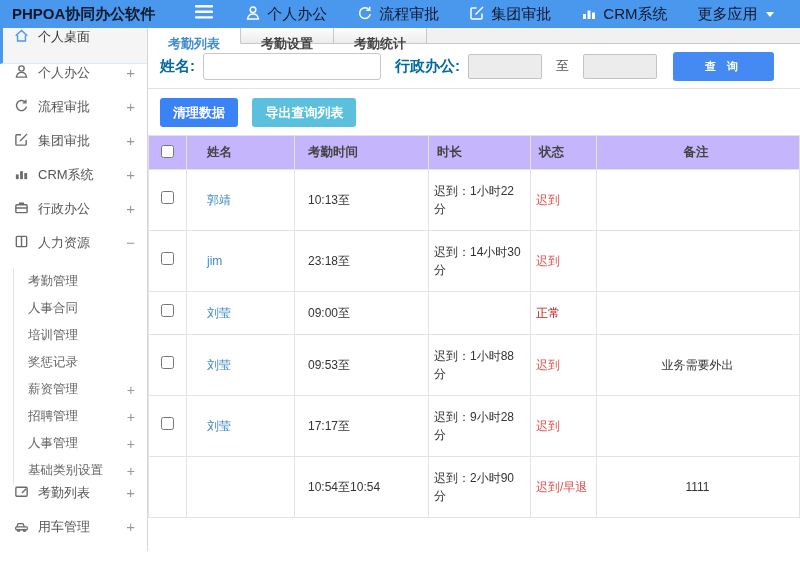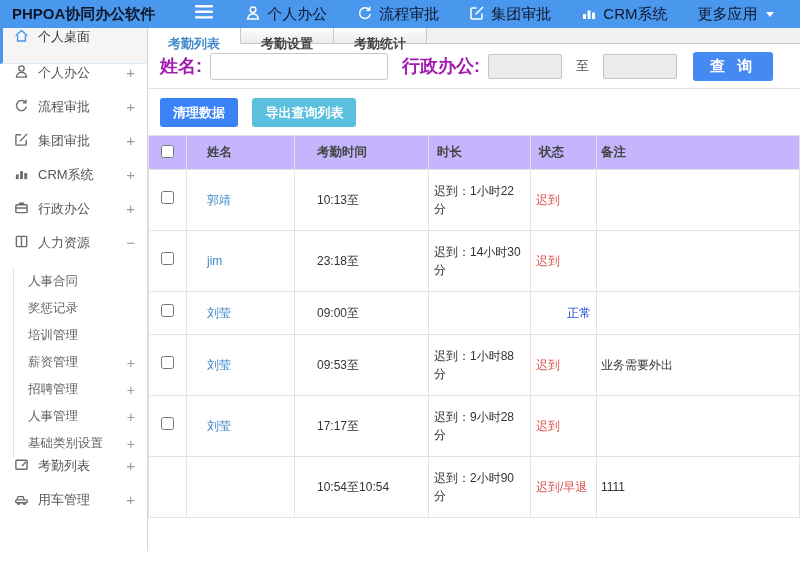--- a/index.html
+++ b/index.html
@@ -31,44 +31,44 @@
 
   
   .tabbar { height:16px; background:#f1f1f1; border-bottom:1px solid #c8c8c8; display:flex; }
   .tab { padding:0 20px; line-height:32px; font-size:13px; font-weight:bold; color:#444; background:linear-gradient(#fdfdfd,#ececec); border-right:1px solid #c8c8c8; cursor:pointer; }
   .tab.first { border-left:none; }
   .tab.active { background:#fff; color:#428bca; border-bottom:1px solid #fff; margin-bottom:-1px; }
   .tab.inactive + .tab.inactive { border-left:none; }
 
   
   .filter-row { height:45px; display:flex; align-items:center; padding:0 12px; background:#fff; border-bottom:1px solid #e2e2e2; }
-  .f-label { font-size:18px; font-weight:bold; color:#a21caf; white-space:nowrap;text-align:right; }
+  .f-label { font-size:15px; font-weight:bold; color:#0369a1; white-space:nowrap;text-align:right; }
   .name-input { width:178px; height:27px; border:1px solid #c8c8c8; border-radius:3px; margin:0 14px 0 8px; padding:0 6px; font-size:13px; }
   .date-input { width:74px; height:25px; border:1px solid #c3c3c3; border-radius:2px; background:#ececec; margin-left:8px; padding:0 4px; font-size:12px; }
   .to-label { font-size:13px; color:#555; margin:0 6px 0 14px; }
-  .query-btn { margin-left:16px; height:29px; padding:0 17px; background:#4589f2; color:#fff; border:none; border-radius:3px; font-size:15px; font-weight:bold; letter-spacing:4px; cursor:pointer; font-family:inherit; }
+  .query-btn { margin-left:16px; height:29px; padding:0 32px; background:#4589f2; color:#fff; border:none; border-radius:3px; font-size:11px; font-weight:bold; letter-spacing:4px; cursor:pointer; font-family:inherit; }
 
   
   .actions { padding:9px 12px 8px; background:#fff; }
   .btn { height:29px; padding:0 13px; border:none; border-radius:3px; color:#fff; font-size:13px; font-weight:bold; cursor:pointer; font-family:inherit; }
   .btn-danger { background:#3b82f6; }
   .btn-info { background:#5bc0de; margin-left:10px; }
 
   
   table { width:100%; border-collapse:collapse; table-layout:fixed; font-size:12px; }
   th, td { border:1px solid #e3e3e3; text-align:left; vertical-align:middle; }
   th { background:#c4b5fd; color:#444; font-weight:bold; padding:8px 8px; font-size:12.5px; }
   td { padding:12px 5px; color:#333; line-height:1.5; }
   td.c-check, th.c-check { text-align:center; padding-left:0; padding-right:0; }
   td.c-name, th.c-name { padding-left:20px; }
-  th.c-time, td.c-time { padding-left:22px; }
-  td.c-note, th.c-note { padding-left:4px; }
+  th.c-time, td.c-time { padding-left:13px; }
+  td.c-note, th.c-note { padding-left:4px;text-align:center; }
   a.name-link { color:#428bca; text-decoration:none; cursor:pointer; }
   .status-red { color:#d9534f; }
-  .status-normal { color:#1d4ed8;text-align:right; }
+  .status-normal { color:#b91c1c; }
   input[type="checkbox"] { width:13px; height:13px; }
 </style>
 </head>
 <body>
 
 <div class="app">
 
   <header class="navbar">
     <div class="brand">PHPOA协同办公软件</div>
     <span class="menu-toggle">
@@ -188,27 +188,30 @@
               <rect x="2.5" y="2.5" width="11" height="11" rx="1"></rect>
               <path d="M8 2.5v11"></path>
             </svg>
           </span>
         <span>人力资源</span>
         <span class="expand">−</span>
       </div>
 
       <div class="submenu">
         <div class="sub-item">
+          <span>考勤管理</span>
+        </div>
+        <div class="sub-item">
           <span>人事合同</span>
         </div>
         <div class="sub-item">
+          <span>培训管理</span>
+        </div>
+        <div class="sub-item">
           <span>奖惩记录</span>
-        </div>
-        <div class="sub-item">
-          <span>培训管理</span>
         </div>
         <div class="sub-item">
           <span>薪资管理</span>
           <span class="expand">+</span>
         </div>
         <div class="sub-item">
           <span>招聘管理</span>
           <span class="expand">+</span>
         </div>
         <div class="sub-item">

